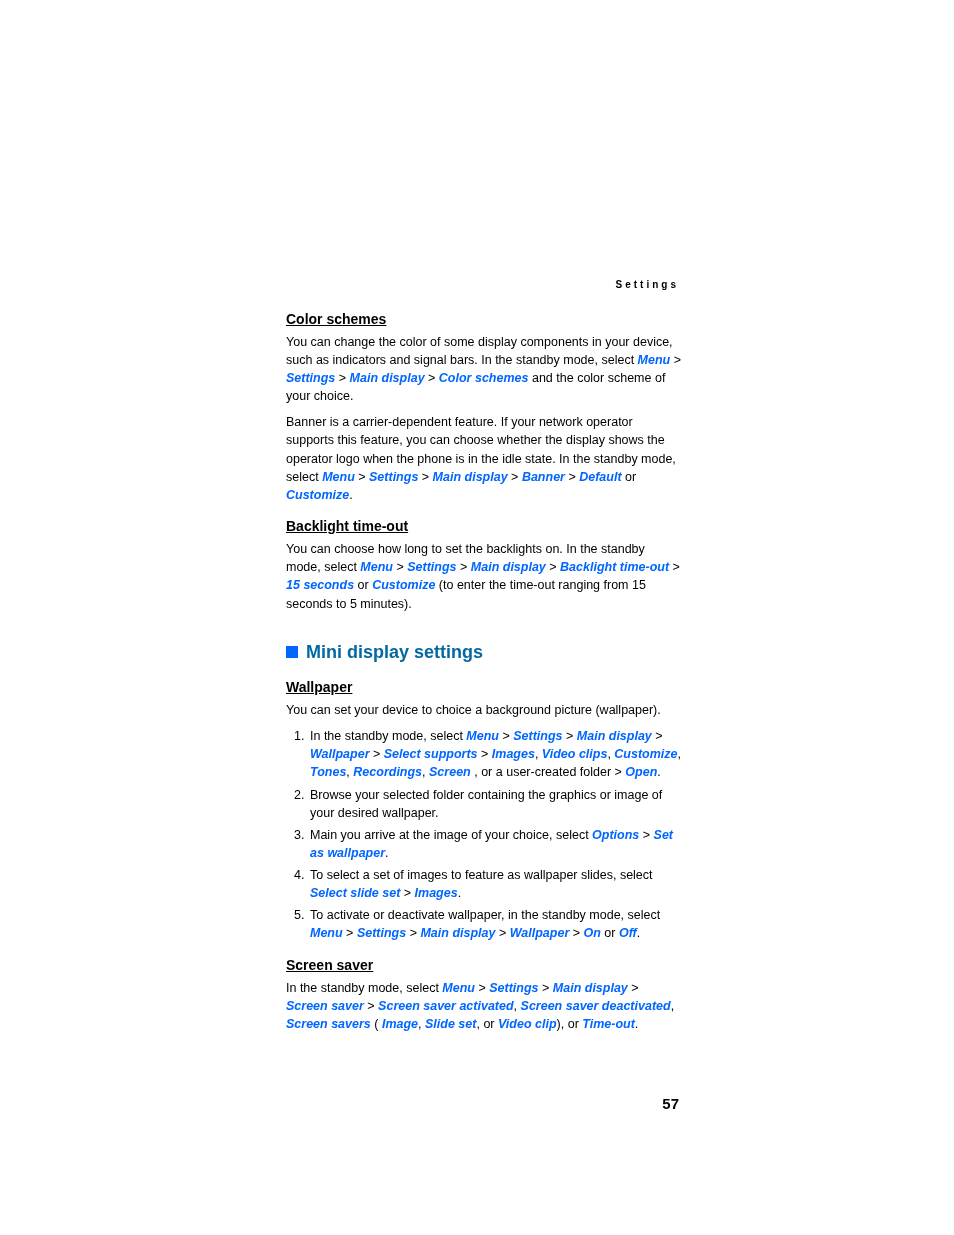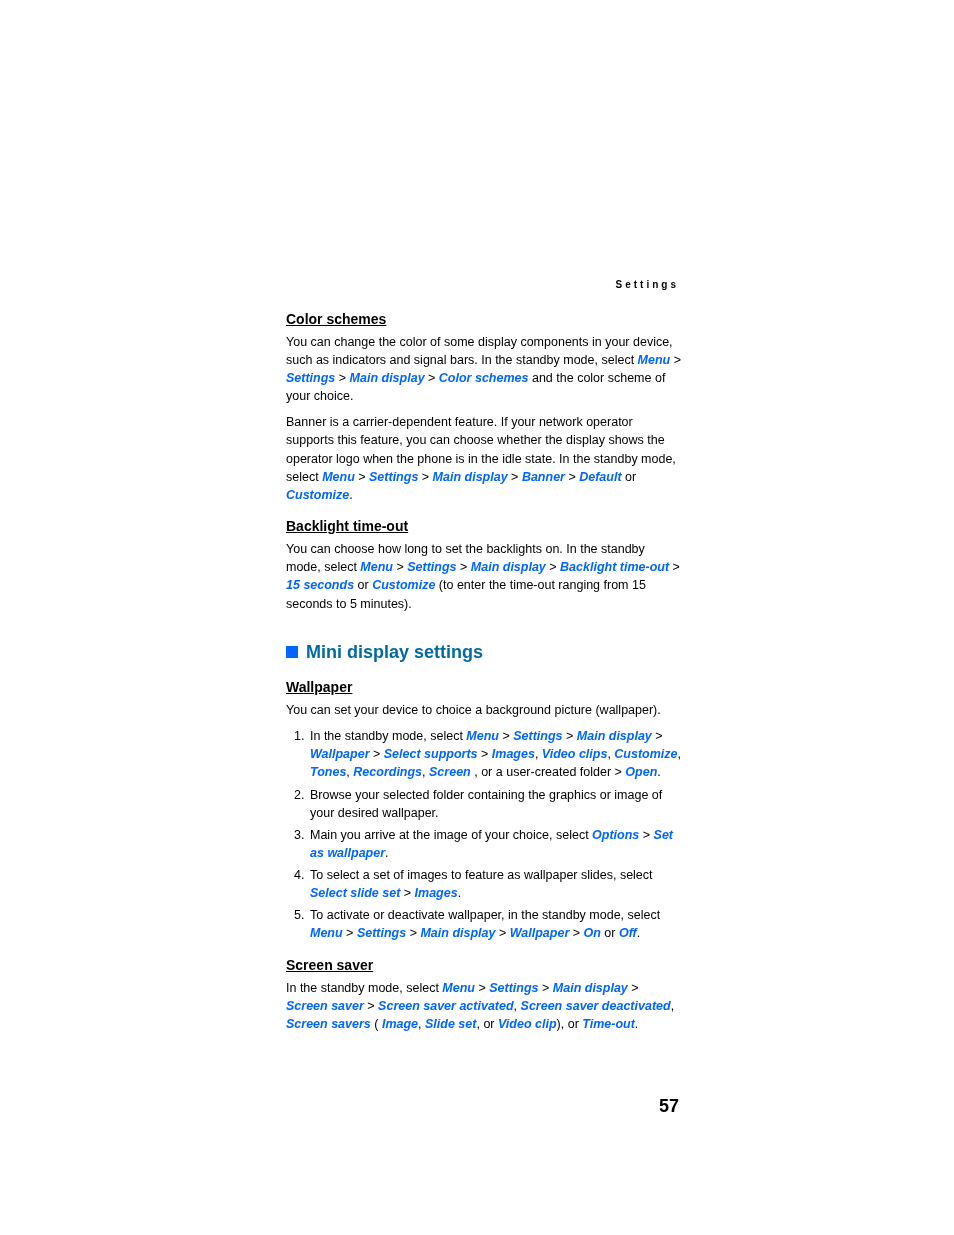--- a/index.html
+++ b/index.html
@@ -64,21 +64,21 @@
     list-style-type: decimal;
     padding-left: 22px;
     margin: 4px 0 8px 0;
   }
   ol li {
     margin: 4px 0;
     padding-left: 2px;
   }
   .page-number {
     font-weight: bold;
-    font-size: 18px;
+    font-size: 15px;
     text-align: right;
     margin-top: 60px;
     margin-right: 2px;
   }
 </style>
 </head>
 <body>
 
 <div class="page">
   <div class="content">

